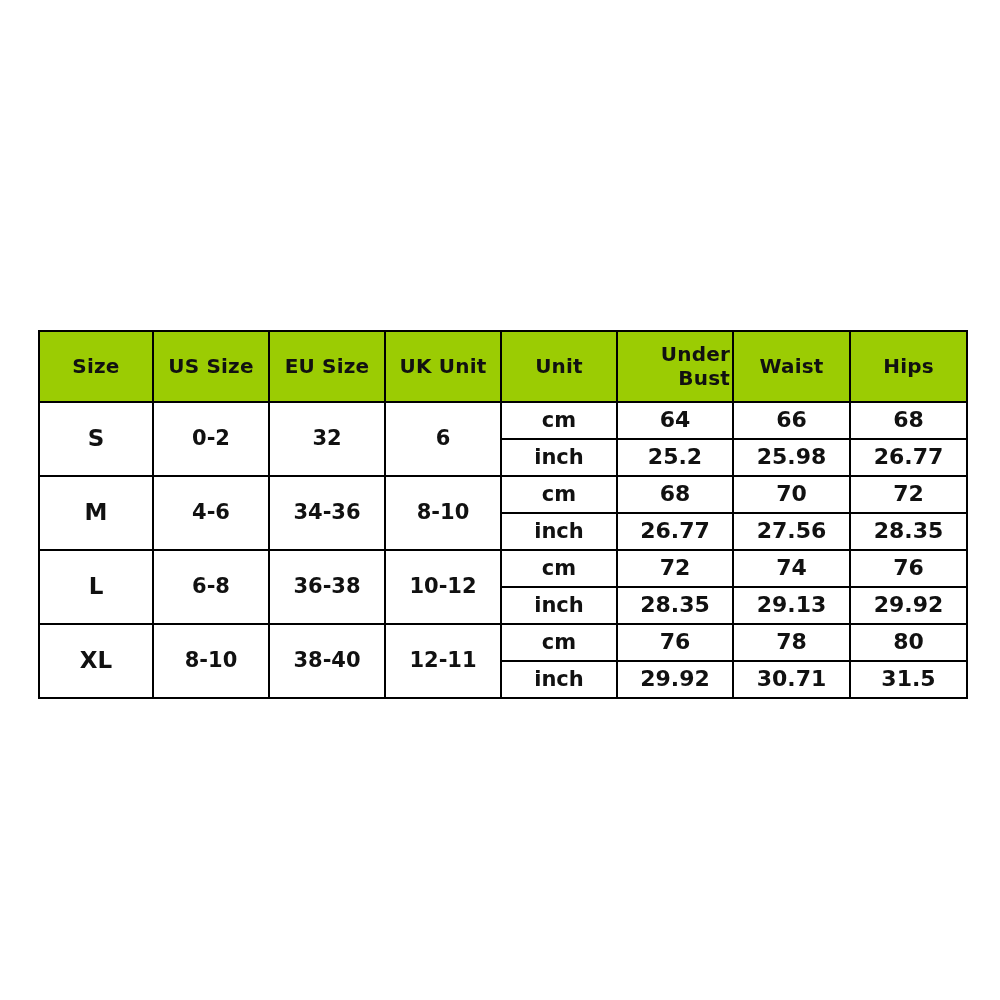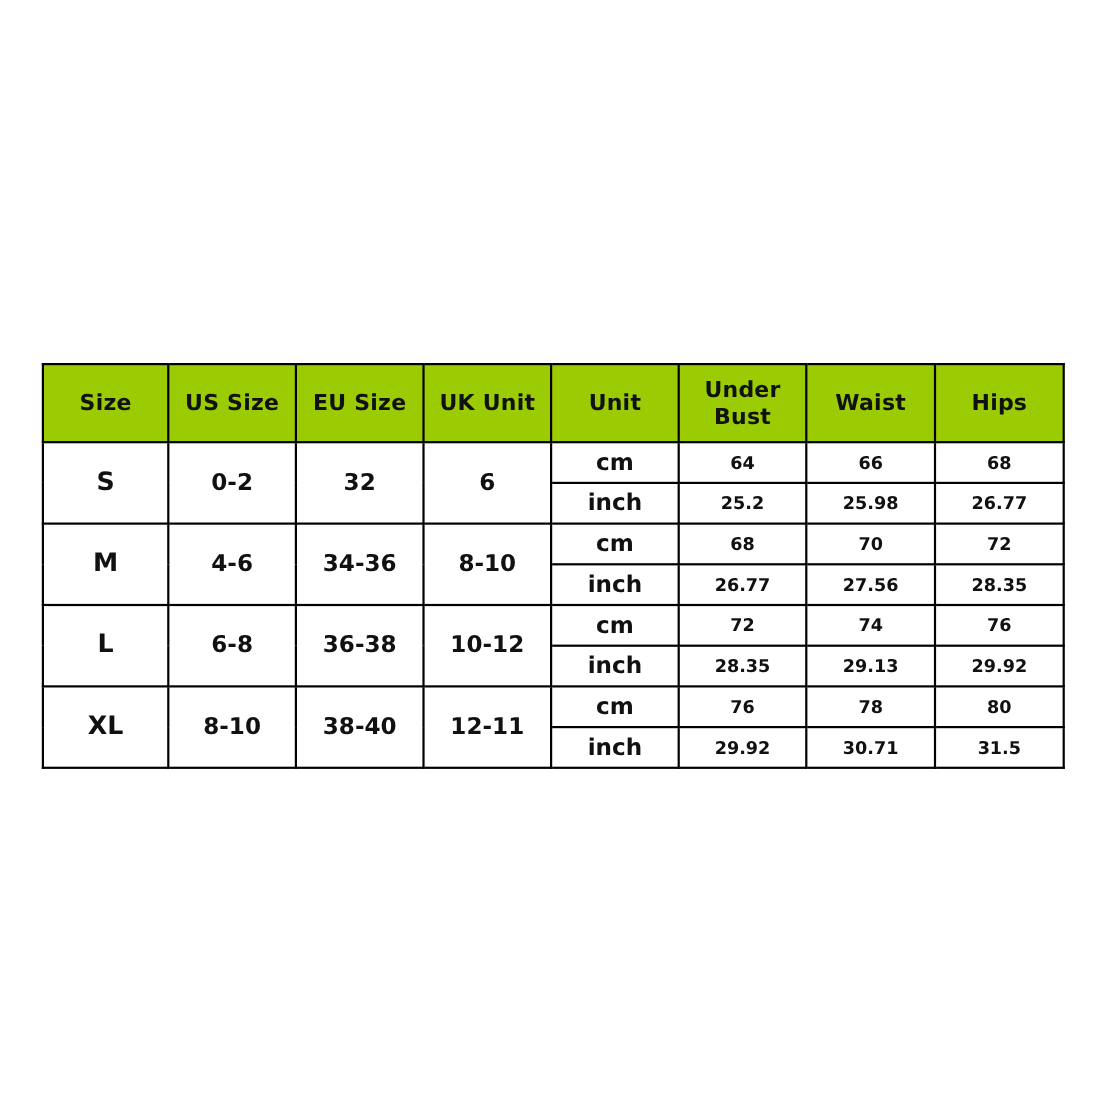--- a/index.html
+++ b/index.html
@@ -53,38 +53,39 @@
 
   table.size-chart thead th {
     background: #9bcc03;
     height: 69px;
     font-size: 20px;
     letter-spacing: 0.2px;
   }
 
   table.size-chart th.two-line {
     line-height: 1.18;
+    text-align: right;
   }
 
   td.size-label {
     font-size: 23px;
   }
 
   td.sizing-val {
     font-size: 21px;
     border-radius: 24px;
   }
 
   td.unit-cell {
     font-size: 21px;
     height: 35px;
   }
 
   td.measure-val {
-    font-size: 16px;
+    font-size: 22px;
     height: 35px;
     margin-top: 37px;
   }
 </style>
 </head>
 <body>
 
 <div id="size-chart-wrap">
   <table class="size-chart">
     <colgroup>

